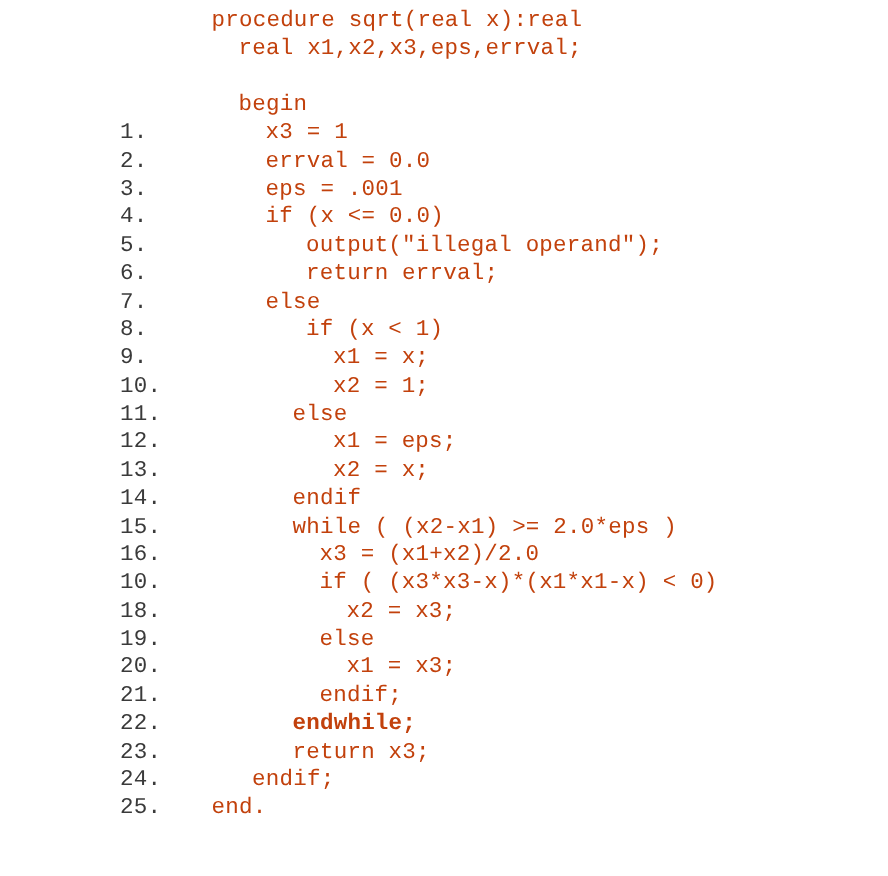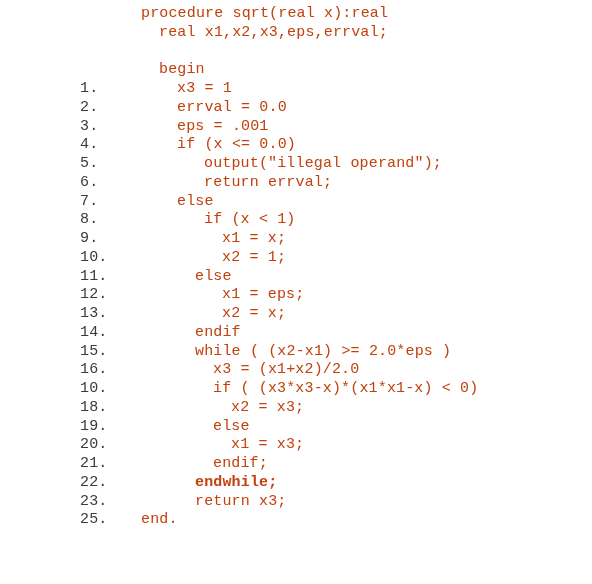--- a/index.html
+++ b/index.html
@@ -84,15 +84,16 @@
       <div class="code-line"><span class="ln">14.</span><span class="src" style="padding-left: 72px;">endif</span></div>
       <div class="code-line"><span class="ln">15.</span><span class="src" style="padding-left: 72px; text-align: right;">while ( (x2-x1) &gt;= 2.0*eps )</span></div>
       <div class="code-line"><span class="ln">16.</span><span class="src" style="padding-left: 90px; text-align: center;">x3 = (x1+x2)/2.0</span></div>
       <div class="code-line"><span class="ln">10.</span><span class="src" style="padding-left: 90px;">if ( (x3*x3-x)*(x1*x1-x) &lt; 0)</span></div>
       <div class="code-line"><span class="ln">18.</span><span class="src" style="padding-left: 108px;">x2 = x3;</span></div>
       <div class="code-line"><span class="ln">19.</span><span class="src" style="padding-left: 90px;">else</span></div>
       <div class="code-line"><span class="ln">20.</span><span class="src" style="padding-left: 108px;">x1 = x3;</span></div>
       <div class="code-line"><span class="ln">21.</span><span class="src" style="padding-left: 90px;">endif;</span></div>
       <div class="code-line"><span class="ln">22.</span><span class="src" style="padding-left: 72px; font-weight: bold;">endwhile;</span></div>
       <div class="code-line"><span class="ln">23.</span><span class="src" style="padding-left: 72px;">return x3;</span></div>
+      <div class="code-line"><span class="ln">24.</span><span class="src" style="padding-left: 45px;">endif;</span></div>
       <div class="code-line"><span class="ln">25.</span><span class="src" style="padding-left: 18px;">end.</span></div>
     </div>
 </div>
 
 </body></html>

